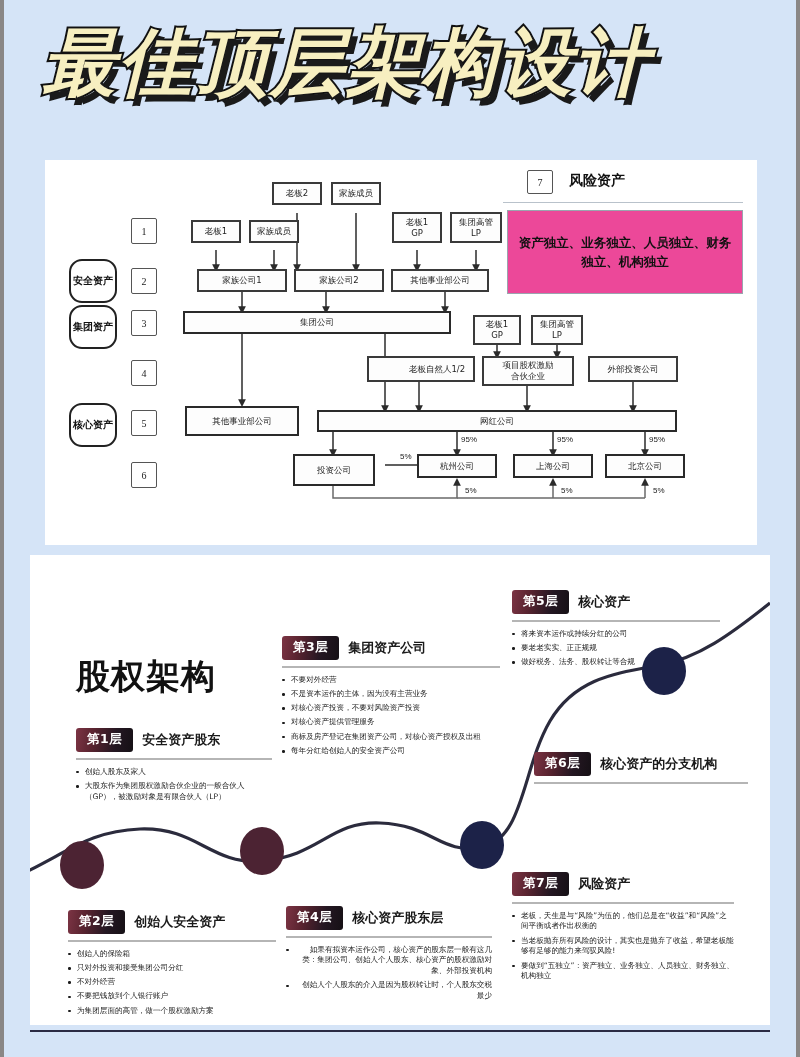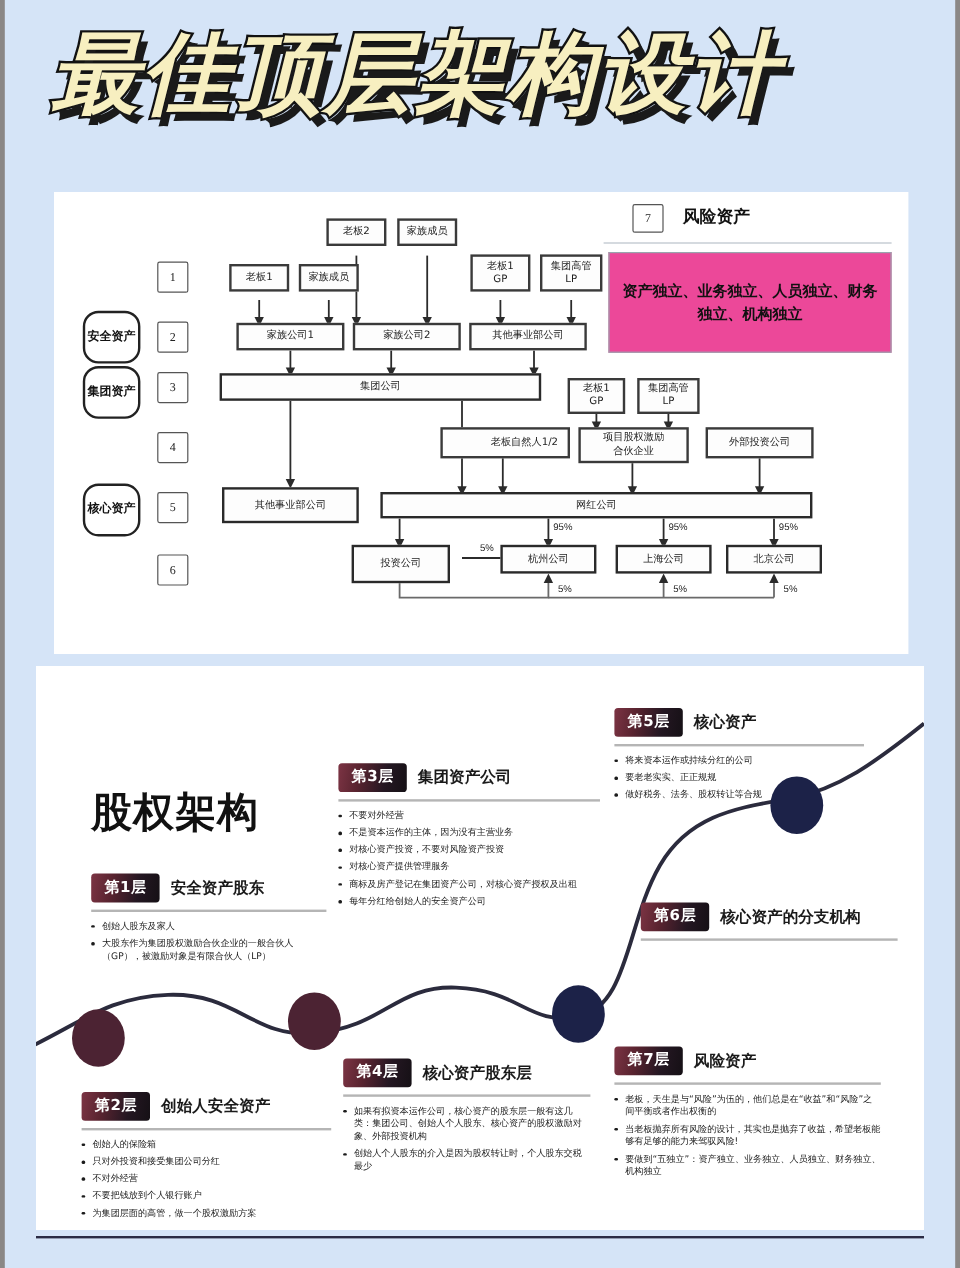--- a/index.html
+++ b/index.html
@@ -278,21 +278,21 @@
   <ul class="bullets">
     <li>不要对外经营</li>
     <li>不是资本运作的主体，因为没有主营业务</li>
     <li>对核心资产投资，不要对风险资产投资</li>
     <li>对核心资产提供管理服务</li>
     <li>商标及房产登记在集团资产公司，对核心资产授权及出租</li>
     <li>每年分红给创始人的安全资产公司</li>
   </ul>
 </div>
 
-<div class="layer" style="left:286px;top:882px;width:206px;">
+<div class="layer" style="left:286px;top:906px;width:206px;text-align:right;">
   <div class="layer-head">
     <span class="badge">第4层</span>
     <span class="layer-title">核心资产股东层</span>
   </div>
   <div class="layer-rule"></div>
   <ul class="bullets">
     <li>如果有拟资本运作公司，核心资产的股东层一般有这几类：集团公司、创始人个人股东、核心资产的股权激励对象、外部投资机构</li>
     <li>创始人个人股东的介入是因为股权转让时，个人股东交税最少</li>
   </ul>
 </div>

